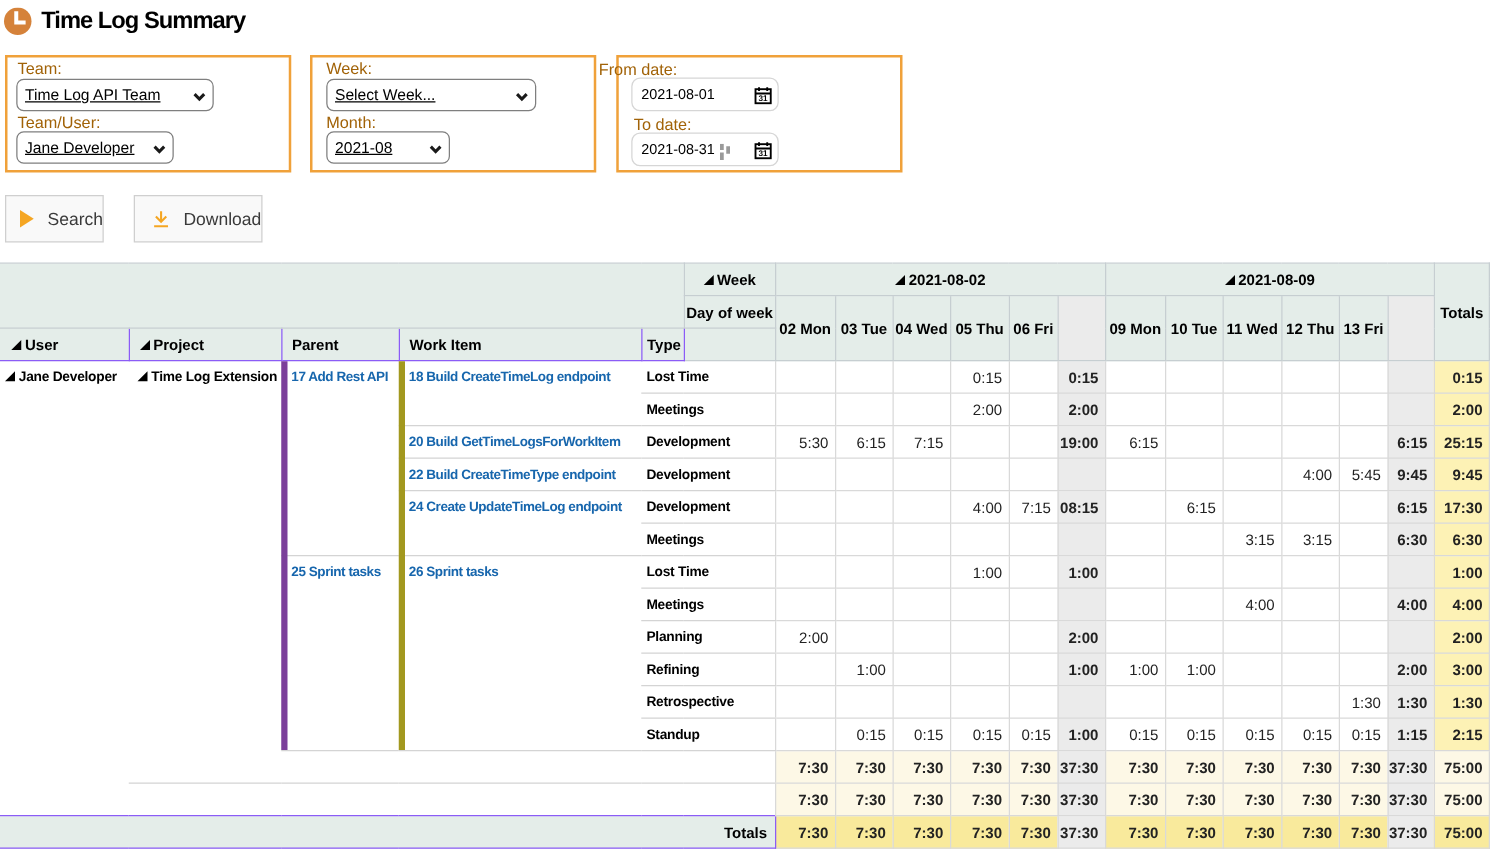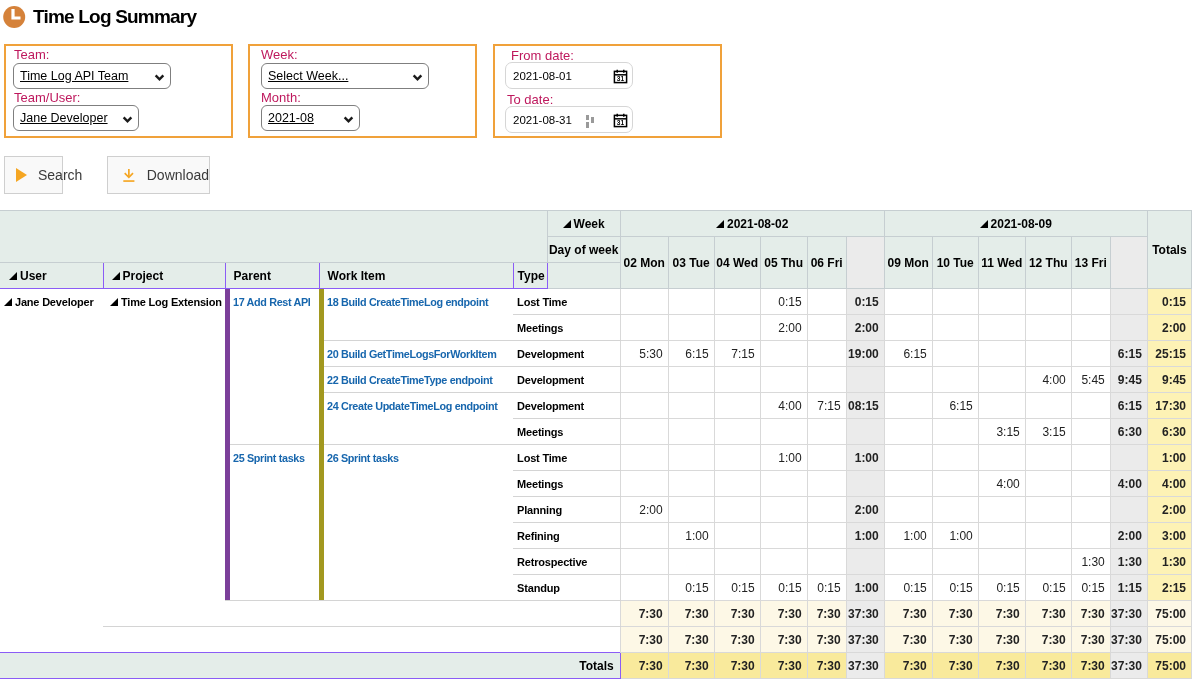--- a/index.html
+++ b/index.html
@@ -1,23 +1,23 @@
 <!DOCTYPE html>
 <html><head>
 <meta charset="utf-8">
 <style>
 * { box-sizing: border-box; margin:0; padding:0; }
 html,body { width:1193px; height:683px; background:#fff; font-family:"Liberation Sans", sans-serif; overflow:hidden; }
 .title { position:absolute; left:33px; top:6px; font-size:19px; font-weight:700; color:#000; letter-spacing:-0.8px; }
 .clockicon { position:absolute; left:3px; top:6px; }
 .panel { position:absolute; top:44px; height:94px; width:229px; border:2px solid #f0a13a; background:#fff; }
-.lab { position:absolute; font-size:13px; color:#be185d; }
+.lab { position:absolute; font-size:13px; color:#a16207; }
 .sel { position:absolute; height:26px; border:1px solid #7f7f7f; border-radius:6px; background:#fff; font-size:12.5px; color:#000; display:flex; align-items:center; padding-left:6px;text-decoration:underline; }
 .sel .chev { position:absolute; right:5px; top:8px; width:11px; height:11px; }
-.dinp { position:absolute; height:27px; width:128px; border:1px solid #d6d6d6; border-radius:7px; background:#fff; font-size:11.5px; color:#000; display:flex; align-items:center; padding-left:7px; }
+.dinp { position:absolute; height:27px; width:118px; border:1px solid #d6d6d6; border-radius:7px; background:#fff; font-size:11.5px; color:#000; display:flex; align-items:center; padding-left:7px; }
 .btn { position:absolute; top:156px; height:38px; background:#f9f9f9; border:1px solid #cfcfcf; display:flex; align-items:center; font-size:14px; color:#3a3a3a; }
 .tri-play { width:0;height:0;border-top:7px solid transparent;border-bottom:7px solid transparent;border-left:11px solid #f5a623; display:inline-block; }
 .sorttri { width:0;height:0;border-left:8px solid transparent;border-bottom:8px solid #000; display:inline-block; margin-right:3px; position:relative; top:0px; }
 
 
 #tbl { position:absolute; left:0; top:210px; border-collapse:collapse; table-layout:fixed; width:1192px; }
 #tbl td { height:26px; font-size:12px; overflow:visible; white-space:nowrap; vertical-align:middle; }
 #tbl td.h { background:#e4ede9; border:1px solid #c6ced1; font-weight:700; color:#000; text-align:center; }
 #tbl td.hl { background:#e4ede9; border:1px solid #8b5cf6; font-weight:700; color:#000; text-align:left; padding-left:8px; }
 #tbl td.hwt { background:#ebebeb; border:1px solid #c6ced1; }
@@ -56,21 +56,21 @@
 
 <div class="lab" style="left:261px; top:47px;">Week:</div>
 <div class="sel" style="left:261px; top:63px; width:168px;">Select Week...<svg class="chev" viewBox="0 0 10 10">
       <path d="M1.5 3 L5 6.6 L8.5 3" stroke="#1a1a1a" stroke-width="2.2" fill="none"></path>
     </svg></div>
 <div class="lab" style="left:261px; top:90px;">Month:</div>
 <div class="sel" style="left:261px; top:105px; width:99px;">2021-08<svg class="chev" viewBox="0 0 10 10">
       <path d="M1.5 3 L5 6.6 L8.5 3" stroke="#1a1a1a" stroke-width="2.2" fill="none"></path>
     </svg></div>
 
-<div class="lab" style="left:511px; top:48px;">From date:</div>
+<div class="lab" style="left:479px; top:48px;">From date:</div>
 <div class="dinp" style="left:505px; top:62px;">2021-08-01
   <svg style="position:absolute; right:4px; top:6px;" width="15" height="15" viewBox="0 0 16 16">
       <rect x="1.5" y="2.5" width="13" height="12" fill="none" stroke="#000" stroke-width="1.6"></rect>
       <line x1="1.5" y1="6.2" x2="14.5" y2="6.2" stroke="#000" stroke-width="1.6"></line>
       <line x1="4.5" y1="0.8" x2="4.5" y2="4" stroke="#000" stroke-width="1.6"></line>
       <line x1="11.5" y1="0.8" x2="11.5" y2="4" stroke="#000" stroke-width="1.6"></line>
       <text x="8" y="13" font-size="7" font-weight="bold" text-anchor="middle" fill="#000">31</text>
     </svg>
 </div>
 <div class="lab" style="left:507px; top:92px;">To date:</div>
@@ -82,21 +82,21 @@
     </svg>
   <svg style="position:absolute; right:4px; top:6px;" width="15" height="15" viewBox="0 0 16 16">
       <rect x="1.5" y="2.5" width="13" height="12" fill="none" stroke="#000" stroke-width="1.6"></rect>
       <line x1="1.5" y1="6.2" x2="14.5" y2="6.2" stroke="#000" stroke-width="1.6"></line>
       <line x1="4.5" y1="0.8" x2="4.5" y2="4" stroke="#000" stroke-width="1.6"></line>
       <line x1="11.5" y1="0.8" x2="11.5" y2="4" stroke="#000" stroke-width="1.6"></line>
       <text x="8" y="13" font-size="7" font-weight="bold" text-anchor="middle" fill="#000">31</text>
     </svg>
 </div>
 
-<div class="btn" style="left:4px; width:59px;">
+<div class="btn" style="left:4px; width:79px;">
     <span class="tri-play" style="margin-left:11px;"></span>
     <span style="margin-left:11px;">Search</span>
   </div>
 <div class="btn" style="left:107px; width:103px;">
   <svg style="margin-left:13px;" width="17" height="17" viewBox="0 0 17 17">
       <path d="M8.5 1.5 L8.5 10" stroke="#f5a623" stroke-width="1.8" fill="none"></path>
       <path d="M4 6 L8.5 10.5 L13 6" stroke="#f5a623" stroke-width="1.8" fill="none"></path>
       <line x1="2.5" y1="14.5" x2="14.5" y2="14.5" stroke="#f5a623" stroke-width="1.8"></line>
     </svg>
   <span style="margin-left:10px;">Download</span>

